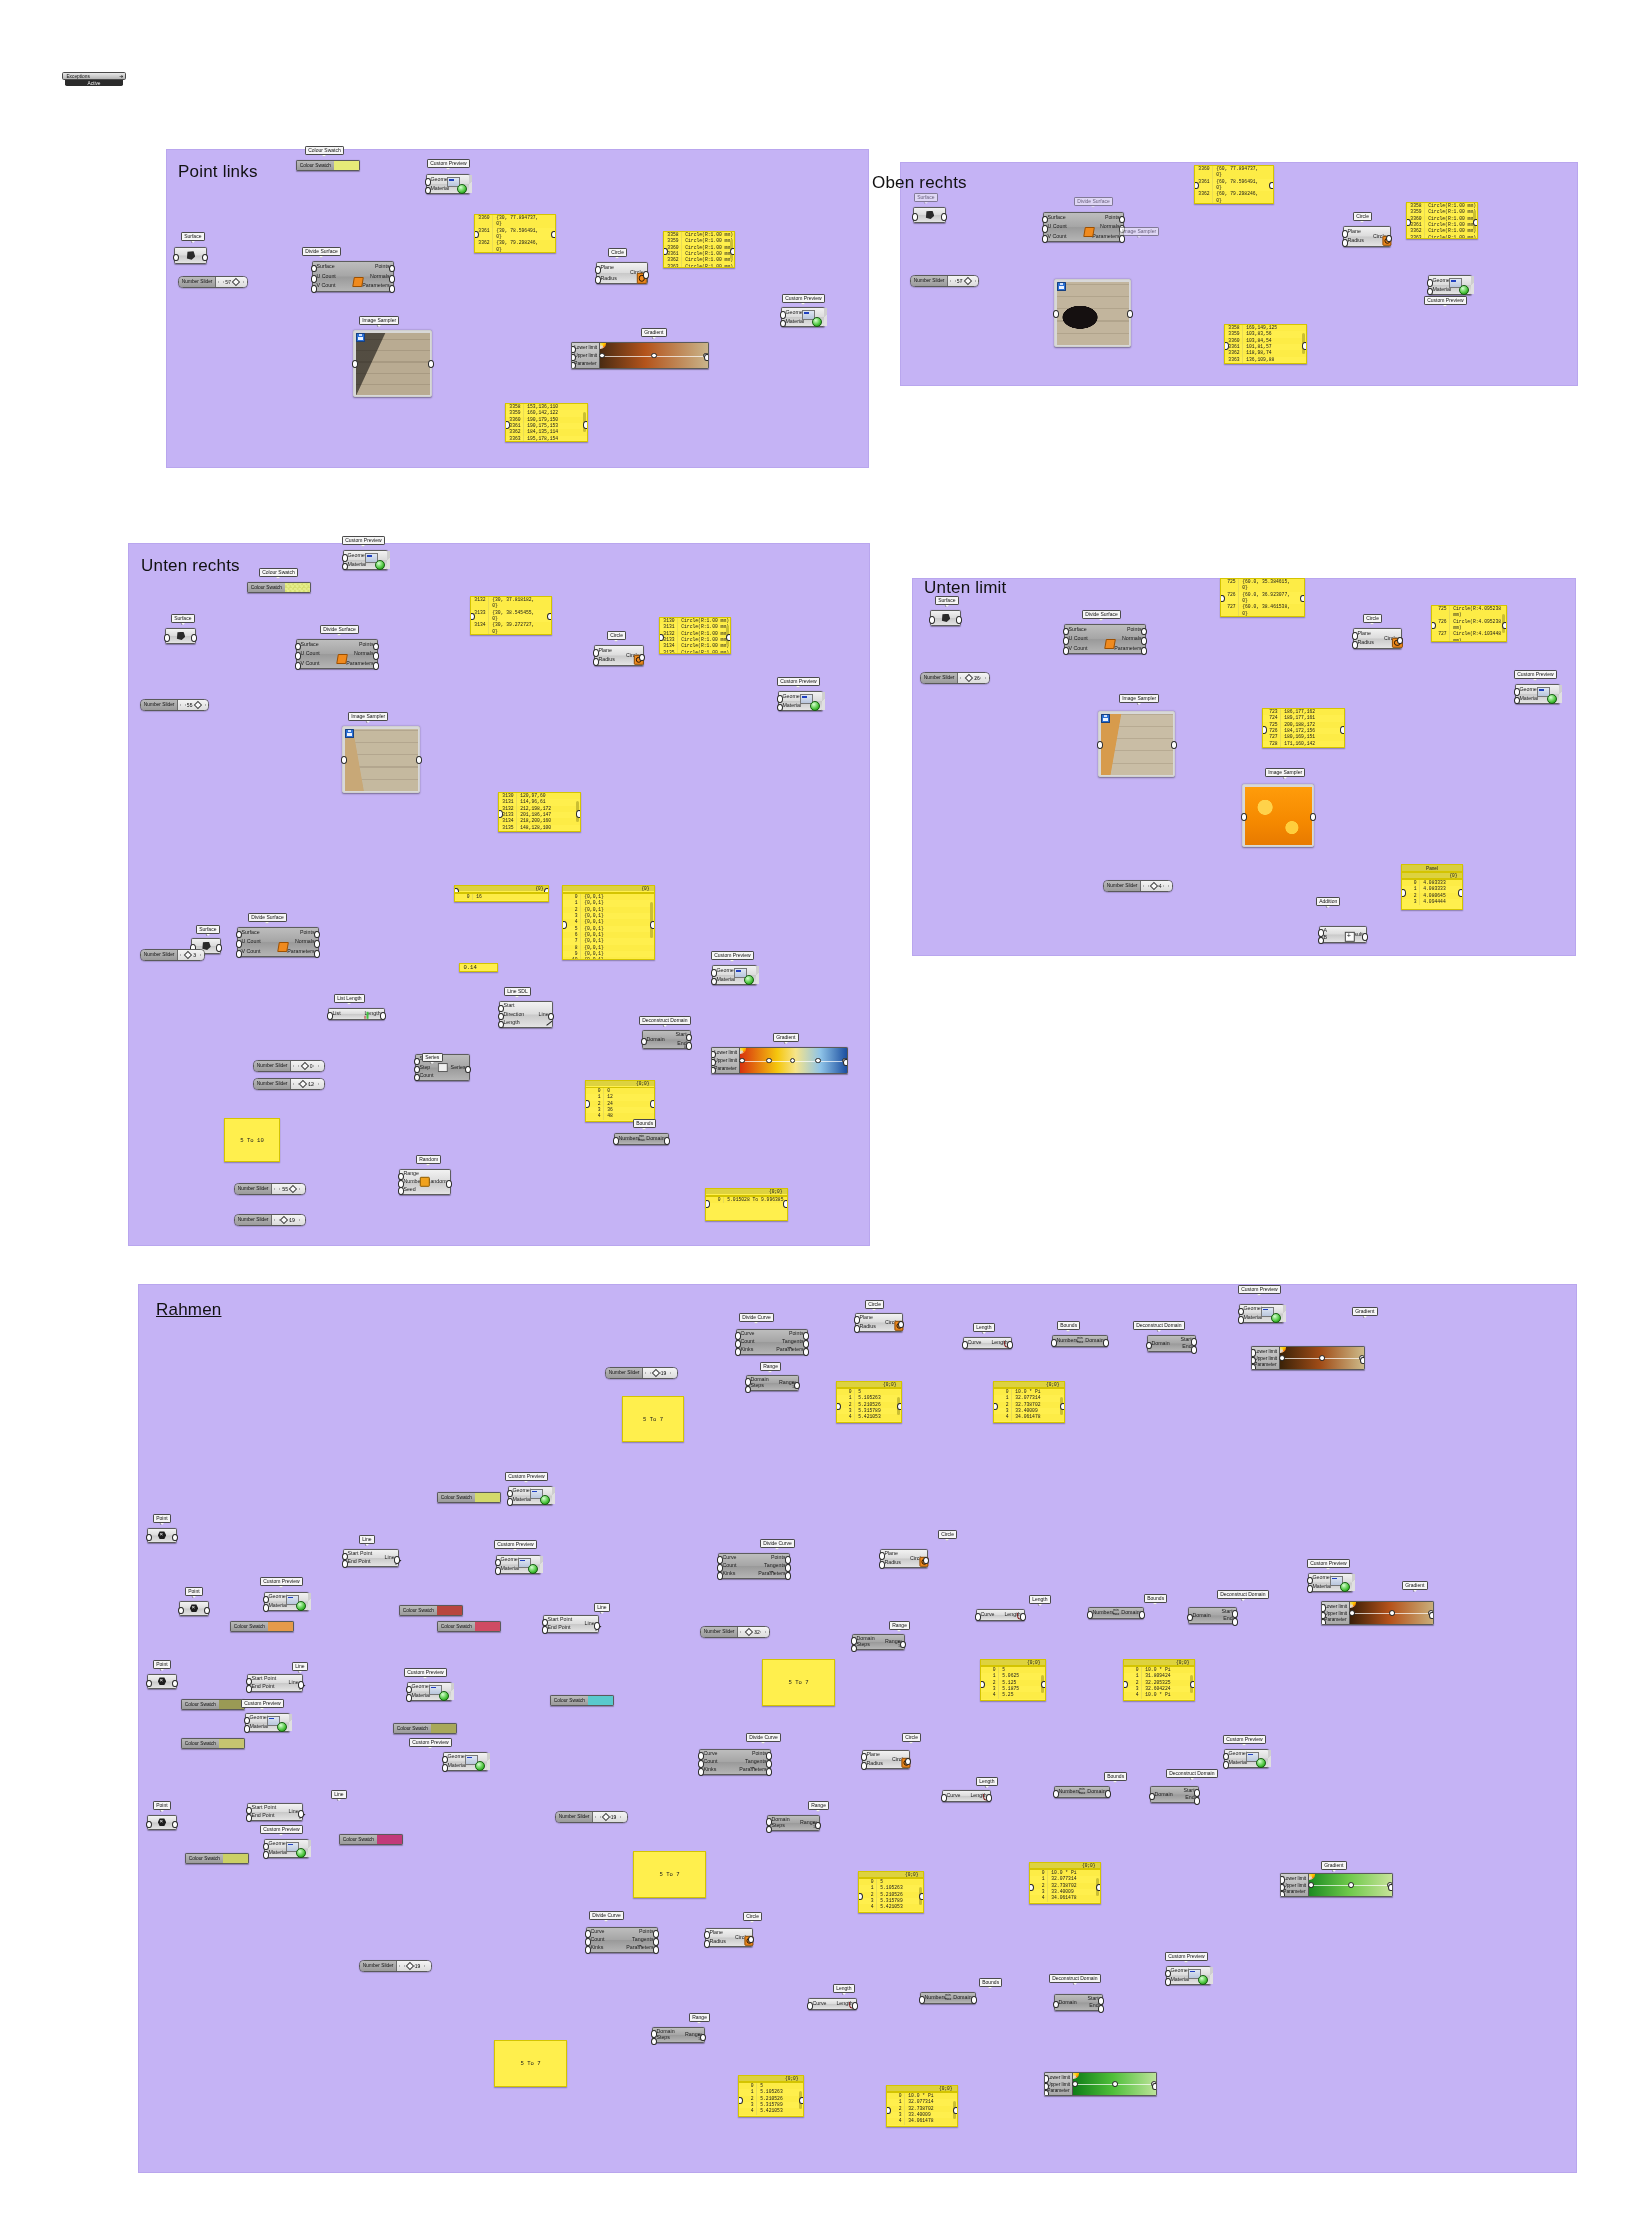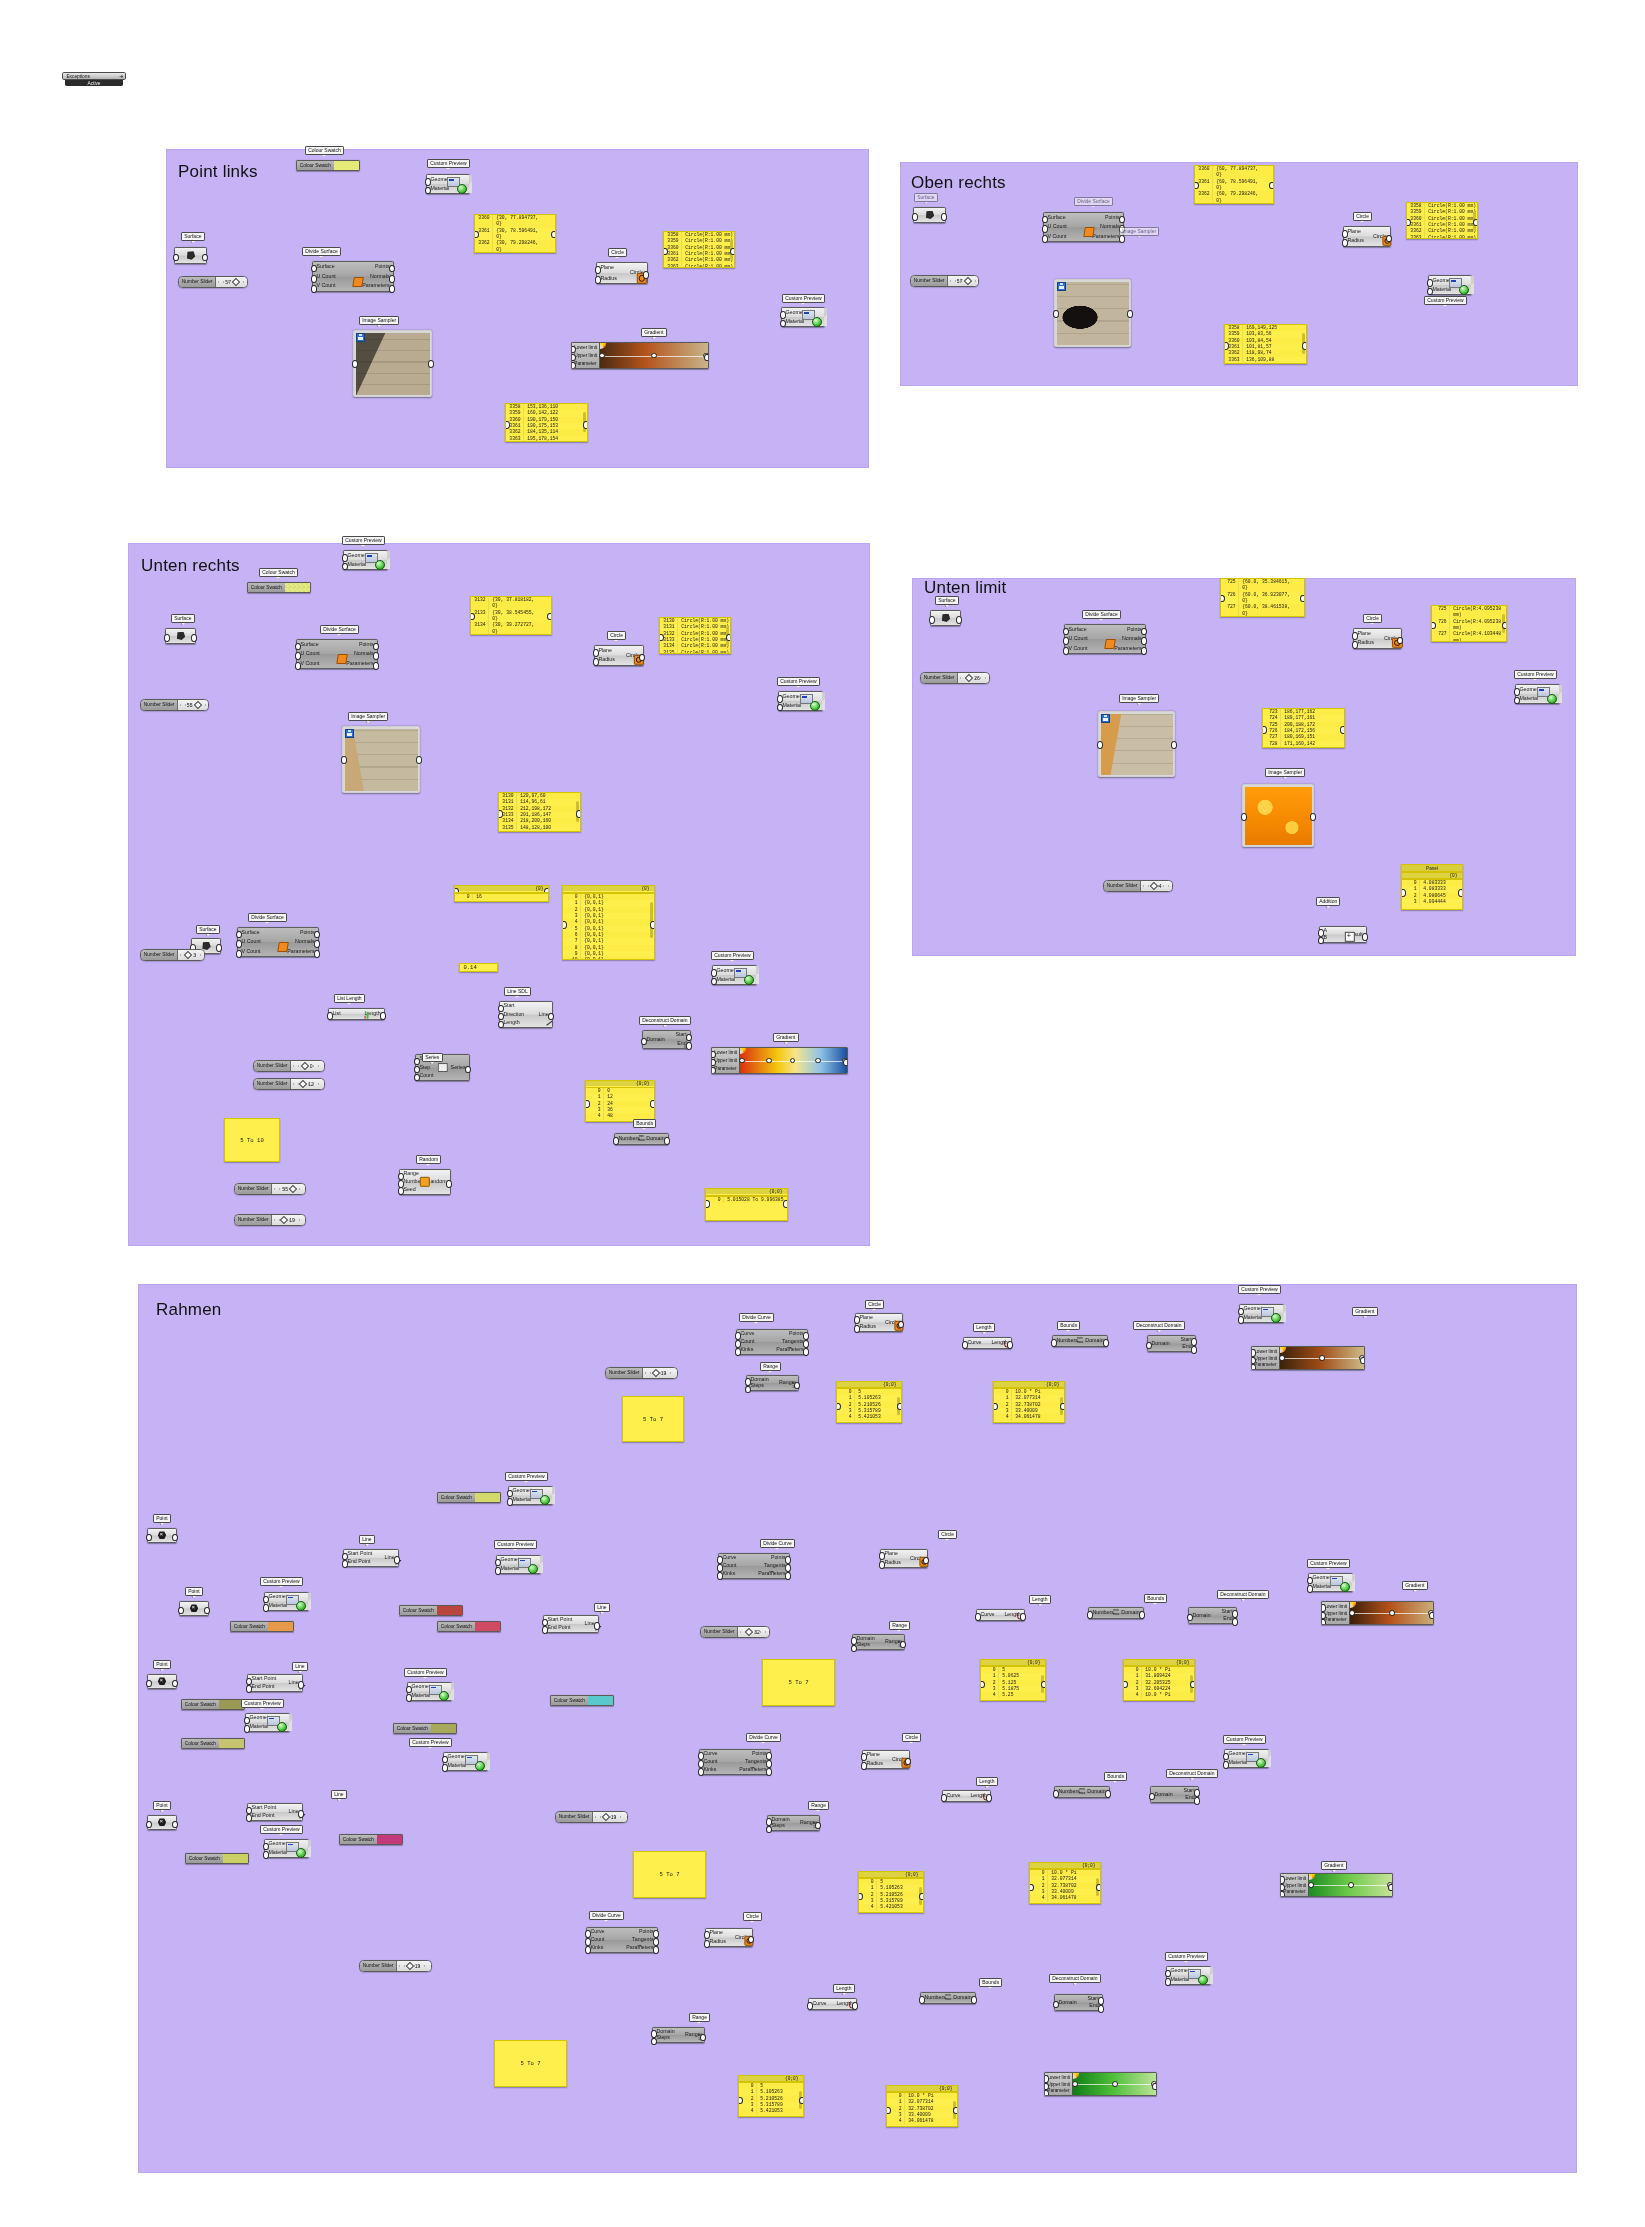--- a/index.html
+++ b/index.html
@@ -485,21 +485,21 @@
   <div class="row">
         <div class="ix">3363</div>
         <div class="vv">195,178,154</div>
       </div>
   <span class="scroll"></span>
   <span class="port l" style="top:17px;"></span>
       <span class="port r" style="top:17px;"></span>
 </div>
 
 <div class="group" style="left:900px;top:162px;width:676px;height:222px;"></div>
-<div class="group-title" style="left:911px;top:173px;">Oben rechts</div>
+<div class="group-title" style="left:872px;top:173px;">Oben rechts</div>
 
 <div class="nlabel faint" style="left:914px;top:193px;">Surface</div>
 <div class="node" style="left:913px;top:207px;width:33px;height:15.7px;justify-content:center;">
   <span class="ic srf"></span>
   <span class="port l" style="top:5px;"></span>
       <span class="port r" style="top:5px;"></span>
 </div>
 
 <div class="nlabel faint" style="left:1074px;top:197px;">Divide Surface</div>
 <div class="node dark" style="left:1043px;top:212px;width:81px;height:30px;">
@@ -1358,21 +1358,21 @@
       </div>
   <div class="row">
         <div class="ix">3</div>
         <div class="vv">4.094444</div>
       </div>
   <span class="port l" style="top:9px;"></span>
       <span class="port r" style="top:9px;"></span>
 </div>
 
 <div class="group" style="left:138px;top:1284px;width:1437px;height:887px;"></div>
-<div class="group-title" style="left:156px;top:1300px;">Rahmen</div>
+<div class="group-title" style="left:156px;top:1300px;text-decoration:underline;">Rahmen</div>
 
 <div class="nlabel" style="left:739px;top:1313px;">Divide Curve</div>
 <div class="node dark" style="left:736px;top:1329px;width:72px;height:26px;">
   <div class="col l">
         <span class="prm">Curve</span>
     <span class="prm">Count</span>
     <span class="prm">Kinks</span>
       </div>
   <span class="ic divcurve mid"></span>
   <div class="col r">

